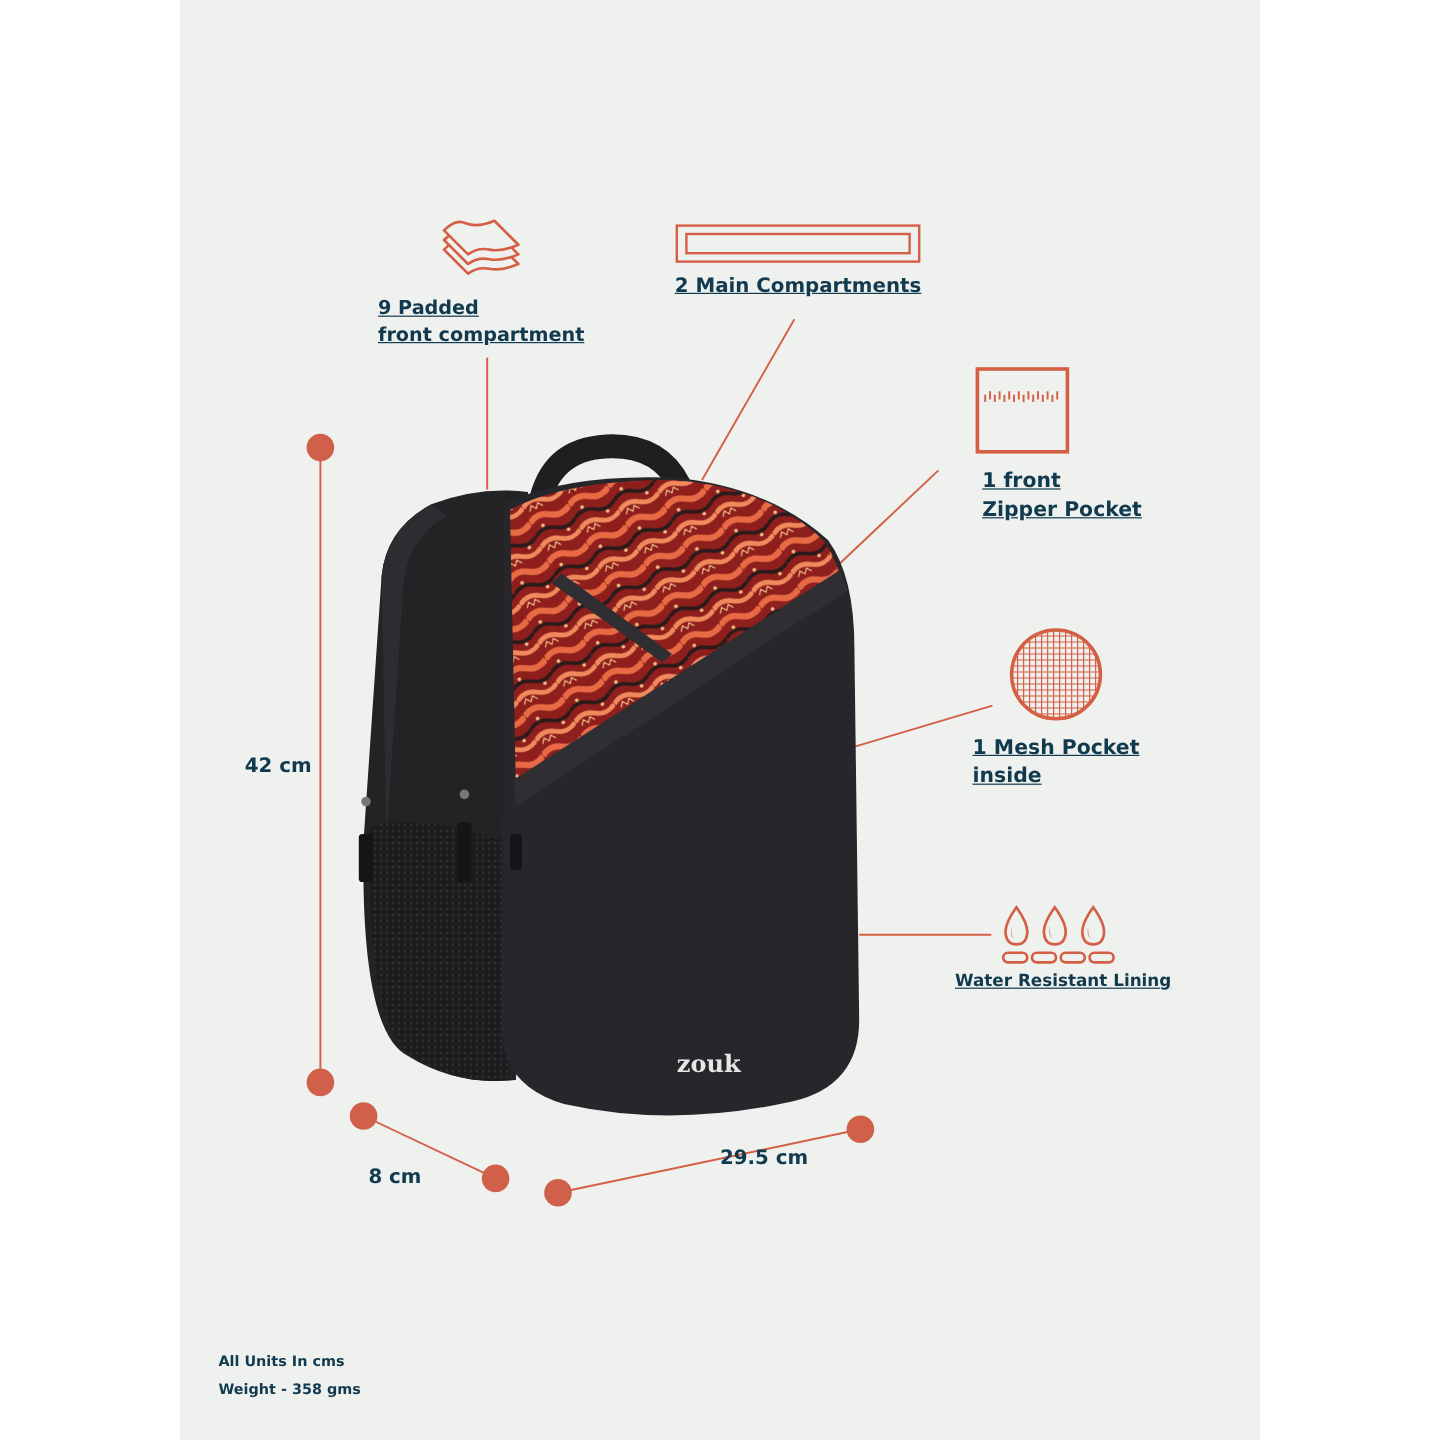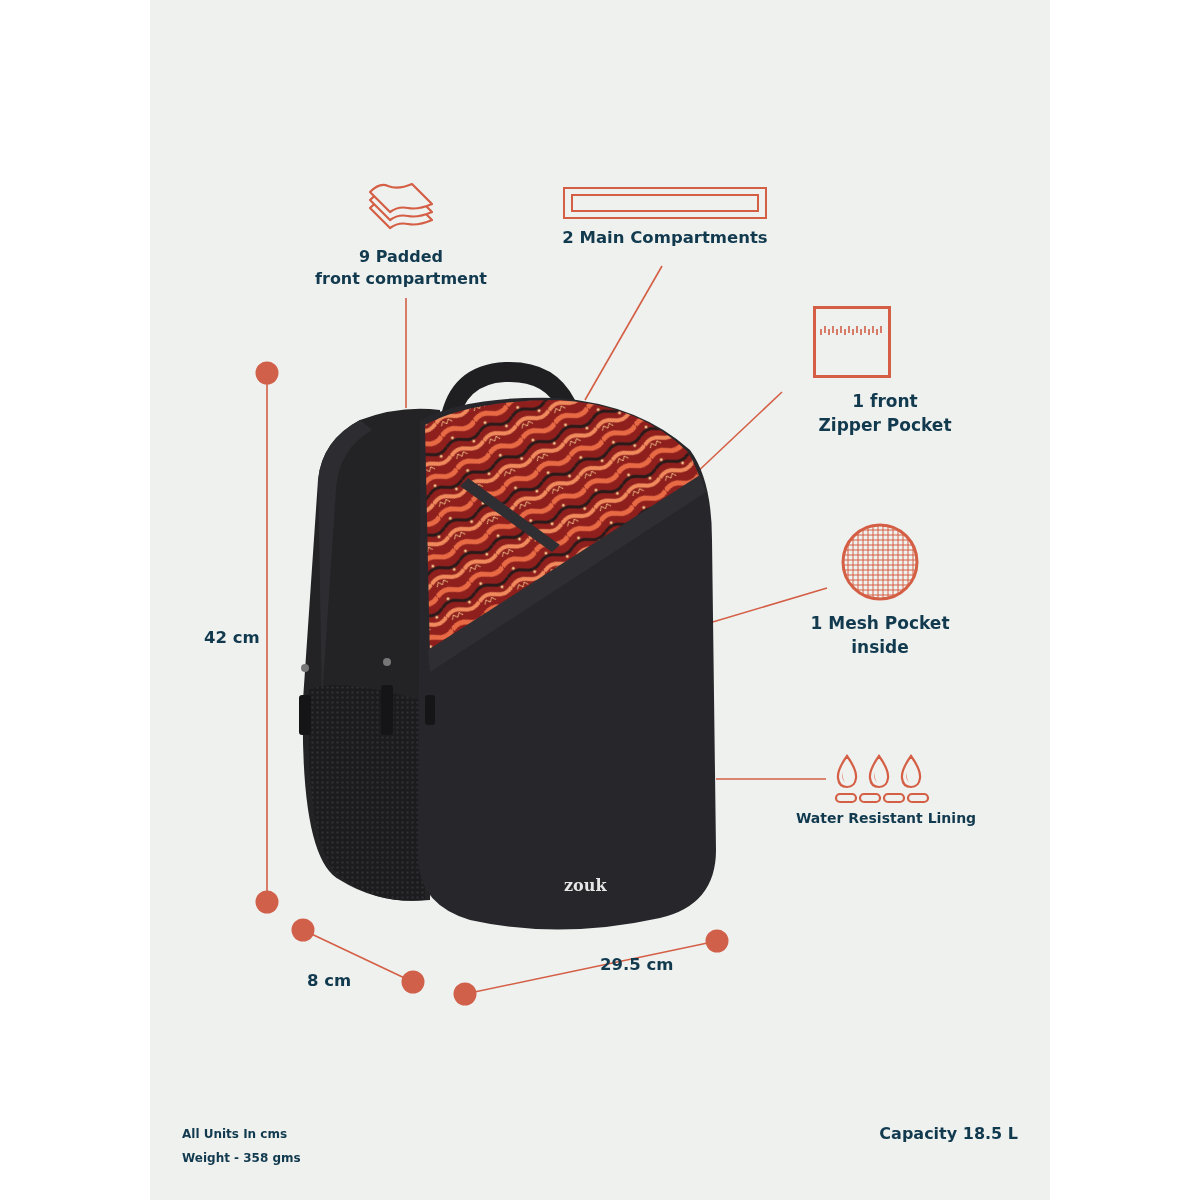--- a/index.html
+++ b/index.html
@@ -1,20 +1,20 @@
 <!DOCTYPE html>
 <html><head>
 <meta charset="utf-8">
 <style>
   html, body { margin:0; padding:0; }
   body { width:1200px; height:1200px; background:#ffffff; position:relative; overflow:hidden;
          font-family:"DejaVu Sans", sans-serif; }
   .panel { position:absolute; left:150px; top:0; width:900px; height:1200px; background:#eff1ef; }
   .txt { position:absolute; color:#123a4f; font-weight:bold; font-size:16.5px; line-height:24px; white-space:nowrap; }
-  .center { text-align:center; transform:translateX(-50%); }
+  .center { transform:translateX(-50%);text-decoration:underline; }
   .right { text-align:right; }
   svg.overlay { position:absolute; left:0; top:0; }
   .line { stroke:#d45f45; stroke-width:1.6; fill:none; }
   .dot { fill:#d1604a; }
 </style>
 </head>
 <body>
 
 <div class="panel"></div>
 
@@ -68,21 +68,21 @@
     <path d="M468 478 L560 545 L552 552 L460 486 Z" fill="#2e2e33"></path>
 
     <rect x="299" y="695" width="12" height="40" rx="3" fill="#151517"></rect>
     <rect x="381" y="685" width="12" height="50" rx="3" fill="#151517"></rect>
     <rect x="425" y="695" width="10" height="30" rx="3" fill="#151517"></rect>
     <circle cx="305" cy="668" r="4" fill="#777"></circle>
     <circle cx="387" cy="662" r="4" fill="#777"></circle>
   </g>
 </svg>
 
-<div class="txt" style="left:564px;top:874px;color:#e6e6e6;font-family:'DejaVu Serif',serif;font-size:16px;font-weight:bold;">zouk</div>
+<div class="txt" style="left:564px;top:874px;color:#e6e6e6;font-family:'DejaVu Serif',serif;font-size:20px;font-weight:bold;">zouk</div>
 
 <svg style="position:absolute;left:366px;top:180px" width="72" height="58" viewBox="0 0 72 58">
   <g stroke="#d45f45" stroke-width="2.2" fill="none" stroke-linejoin="round">
     <path d="M4 28 Q14 18 22 22 Q32 26 46 20 L66 40 Q52 46 42 44 Q32 42 24 48 Z"></path>
     <path d="M4 20 Q14 10 22 14 Q32 18 46 12 L66 32 Q52 38 42 36 Q32 34 24 40 Z" fill="#eff1ef"></path>
     <path d="M4 12 Q14 2 22 6 Q32 10 46 4 L66 24 Q52 30 42 28 Q32 26 24 32 Z" fill="#eff1ef"></path>
   </g>
 </svg>
 <div class="txt center" style="left:401px;top:246px;font-size:16px;line-height:22px;">
   <div>9 Padded</div>
@@ -184,14 +184,13 @@
 
 <div class="txt" style="left:204px;top:626px;">42 cm</div>
 <div class="txt" style="left:307px;top:969px;">8 cm</div>
 <div class="txt" style="left:600px;top:953px;">29.5 cm</div>
 
 <div class="txt" style="left:182px;top:1122px;font-size:12px;">
   <div>All Units In cms</div>
   <div>Weight - 358 gms</div>
 </div>
 <div class="txt right" style="right:182px;top:1122px;font-size:16px;">
-  <div>Capacity 18.5 L</div>
 </div>
 
 </body></html>

